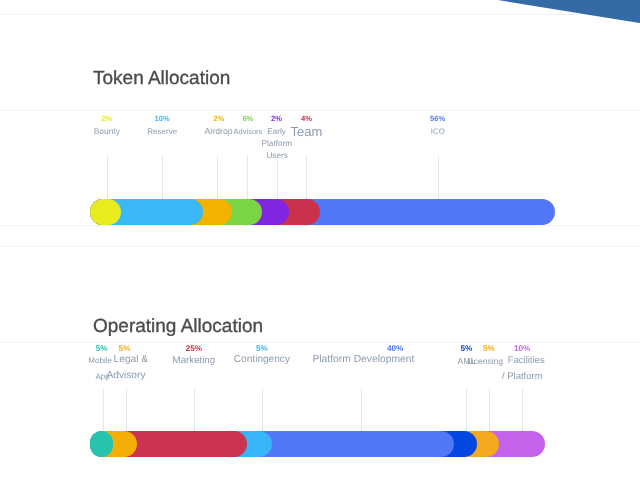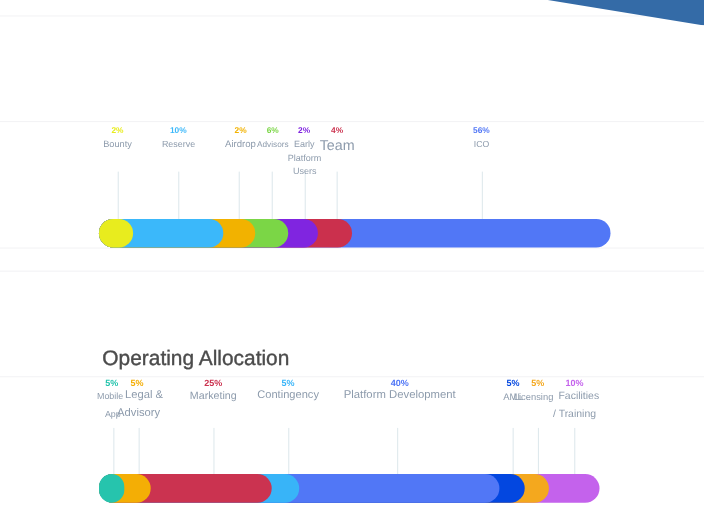--- a/index.html
+++ b/index.html
@@ -31,20 +31,21 @@
   </svg>
 
   <div id="rules">
       <div class="rule" style="top: 14px; background: rgb(243, 243, 245);"></div>
       <div class="rule" style="top: 110px; background: rgb(243, 243, 245);"></div>
       <div class="rule" style="top: 225px; background: rgb(243, 243, 245);"></div>
       <div class="rule" style="top: 246px; background: rgb(243, 243, 245);"></div>
       <div class="rule" style="top: 342px; background: rgb(243, 243, 245);"></div>
     </div>
 
+  <h2 class="sec-title" id="title-0" style="left: 93px; top: 69px; color: rgb(76, 76, 76);">Token Allocation</h2>
   <div class="chart" id="chart-0">
       <div class="leader" style="left: 106.8px; top: 156px; height: 45.4px; background: rgb(223, 233, 237);"></div>
       <div class="leader" style="left: 162.3px; top: 156px; height: 45.4px; background: rgb(223, 233, 237);"></div>
       <div class="leader" style="left: 217.1px; top: 156px; height: 45.4px; background: rgb(223, 233, 237);"></div>
       <div class="leader" style="left: 246.6px; top: 156px; height: 45.4px; background: rgb(223, 233, 237);"></div>
       <div class="leader" style="left: 276.5px; top: 156px; height: 45.4px; background: rgb(223, 233, 237);"></div>
       <div class="leader" style="left: 306px; top: 156px; height: 45.4px; background: rgb(223, 233, 237);"></div>
       <div class="leader" style="left: 437.8px; top: 156px; height: 45.4px; background: rgb(223, 233, 237);"></div>
       <div class="bar" style="left: 90.2px; top: 199.4px; width: 464px; height: 26px;">
         <div class="seg" style="left: 0px; width: 464.6px; background: rgb(81, 119, 246); border-radius: 13px;"></div>
@@ -96,24 +97,24 @@
       <div class="lbl" style="left: 61.6px; top: 345.34px; width: 80px; font-size: 8.2px; line-height: 8.2px;"><span class="pct" style="color: rgb(38, 196, 173);">5%</span></div>
       <div class="lbl" style="left: 40.1px; top: 356.92px; width: 120px; font-size: 8.1px; line-height: 8.1px;"><span class="nm" style="color: rgb(141, 155, 172);">Mobile</span></div>
       <div class="lbl" style="left: 42.6px; top: 372.82px; width: 120px; font-size: 8.1px; line-height: 8.1px;"><span class="nm" style="color: rgb(141, 155, 172);">App</span></div>
       <div class="lbl" style="left: 84.5px; top: 345.34px; width: 80px; font-size: 8.2px; line-height: 8.2px;"><span class="pct" style="color: rgb(244, 174, 5);">5%</span></div>
       <div class="lbl" style="left: 63.4px; top: 355.24px; width: 120px; font-size: 10.2px; line-height: 10.2px;"><span class="nm" style="color: rgb(141, 155, 172); margin-left: 15px;">Legal &amp;</span></div>
       <div class="lbl" style="left: 66px; top: 371.14px; width: 120px; font-size: 10.2px; line-height: 10.2px;"><span class="nm" style="color: rgb(141, 155, 172);">Advisory</span></div>
       <div class="lbl" style="left: 153.9px; top: 345.34px; width: 80px; font-size: 8.2px; line-height: 8.2px;"><span class="pct" style="color: rgb(203, 51, 80);">25%</span></div>
       <div class="lbl" style="left: 133.9px; top: 355.64px; width: 120px; font-size: 9.7px; line-height: 9.7px;"><span class="nm" style="color: rgb(141, 155, 172);">Marketing</span></div>
       <div class="lbl" style="left: 221.9px; top: 345.34px; width: 80px; font-size: 8.2px; line-height: 8.2px;"><span class="pct" style="color: rgb(56, 180, 248);">5%</span></div>
       <div class="lbl" style="left: 201.9px; top: 355.32px; width: 120px; font-size: 10.1px; line-height: 10.1px;"><span class="nm" style="color: rgb(141, 155, 172);">Contingency</span></div>
-      <div class="lbl" style="left: 323.4px; top: 345.34px; width: 80px; font-size: 8.2px; line-height: 8.2px;"><span class="pct" style="color: rgb(81, 119, 246);">40%</span></div>
+      <div class="lbl" style="left: 323.4px; top: 345.34px; width: 80px; font-size: 8.2px; line-height: 8.2px; text-align: right;"><span class="pct" style="color: rgb(81, 119, 246);">40%</span></div>
       <div class="lbl" style="left: 303.4px; top: 355.16px; width: 120px; font-size: 10.3px; line-height: 10.3px;"><span class="nm" style="color: rgb(141, 155, 172);">Platform Development</span></div>
       <div class="lbl" style="left: 426.4px; top: 345.34px; width: 80px; font-size: 8.2px; line-height: 8.2px;"><span class="pct" style="color: rgb(3, 71, 224);">5%</span></div>
       <div class="lbl" style="left: 406.4px; top: 356.52px; width: 120px; font-size: 8.6px; line-height: 8.6px;"><span class="nm" style="color: rgb(141, 155, 172);">AML</span></div>
       <div class="lbl" style="left: 448.9px; top: 345.34px; width: 80px; font-size: 8.2px; line-height: 8.2px;"><span class="pct" style="color: rgb(244, 168, 30);">5%</span></div>
       <div class="lbl" style="left: 425.1px; top: 356.6px; width: 120px; font-size: 8.5px; line-height: 8.5px;"><span class="nm" style="color: rgb(141, 155, 172);">Licensing</span></div>
       <div class="lbl" style="left: 482.2px; top: 345.34px; width: 80px; font-size: 8.2px; line-height: 8.2px;"><span class="pct" style="color: rgb(196, 98, 236);">10%</span></div>
       <div class="lbl" style="left: 466.2px; top: 355.8px; width: 120px; font-size: 9.5px; line-height: 9.5px;"><span class="nm" style="color: rgb(141, 155, 172);">Facilities</span></div>
-      <div class="lbl" style="left: 462.3px; top: 371.7px; width: 120px; font-size: 9.5px; line-height: 9.5px;"><span class="nm" style="color: rgb(141, 155, 172);">/ Training</span></div>
+      <div class="lbl" style="left: 462.3px; top: 371.7px; width: 120px; font-size: 9.5px; line-height: 9.5px;"><span class="nm" style="color: rgb(141, 155, 172);">/ Platform</span></div>
     </div>
 
 </div>
 
 </body></html>

